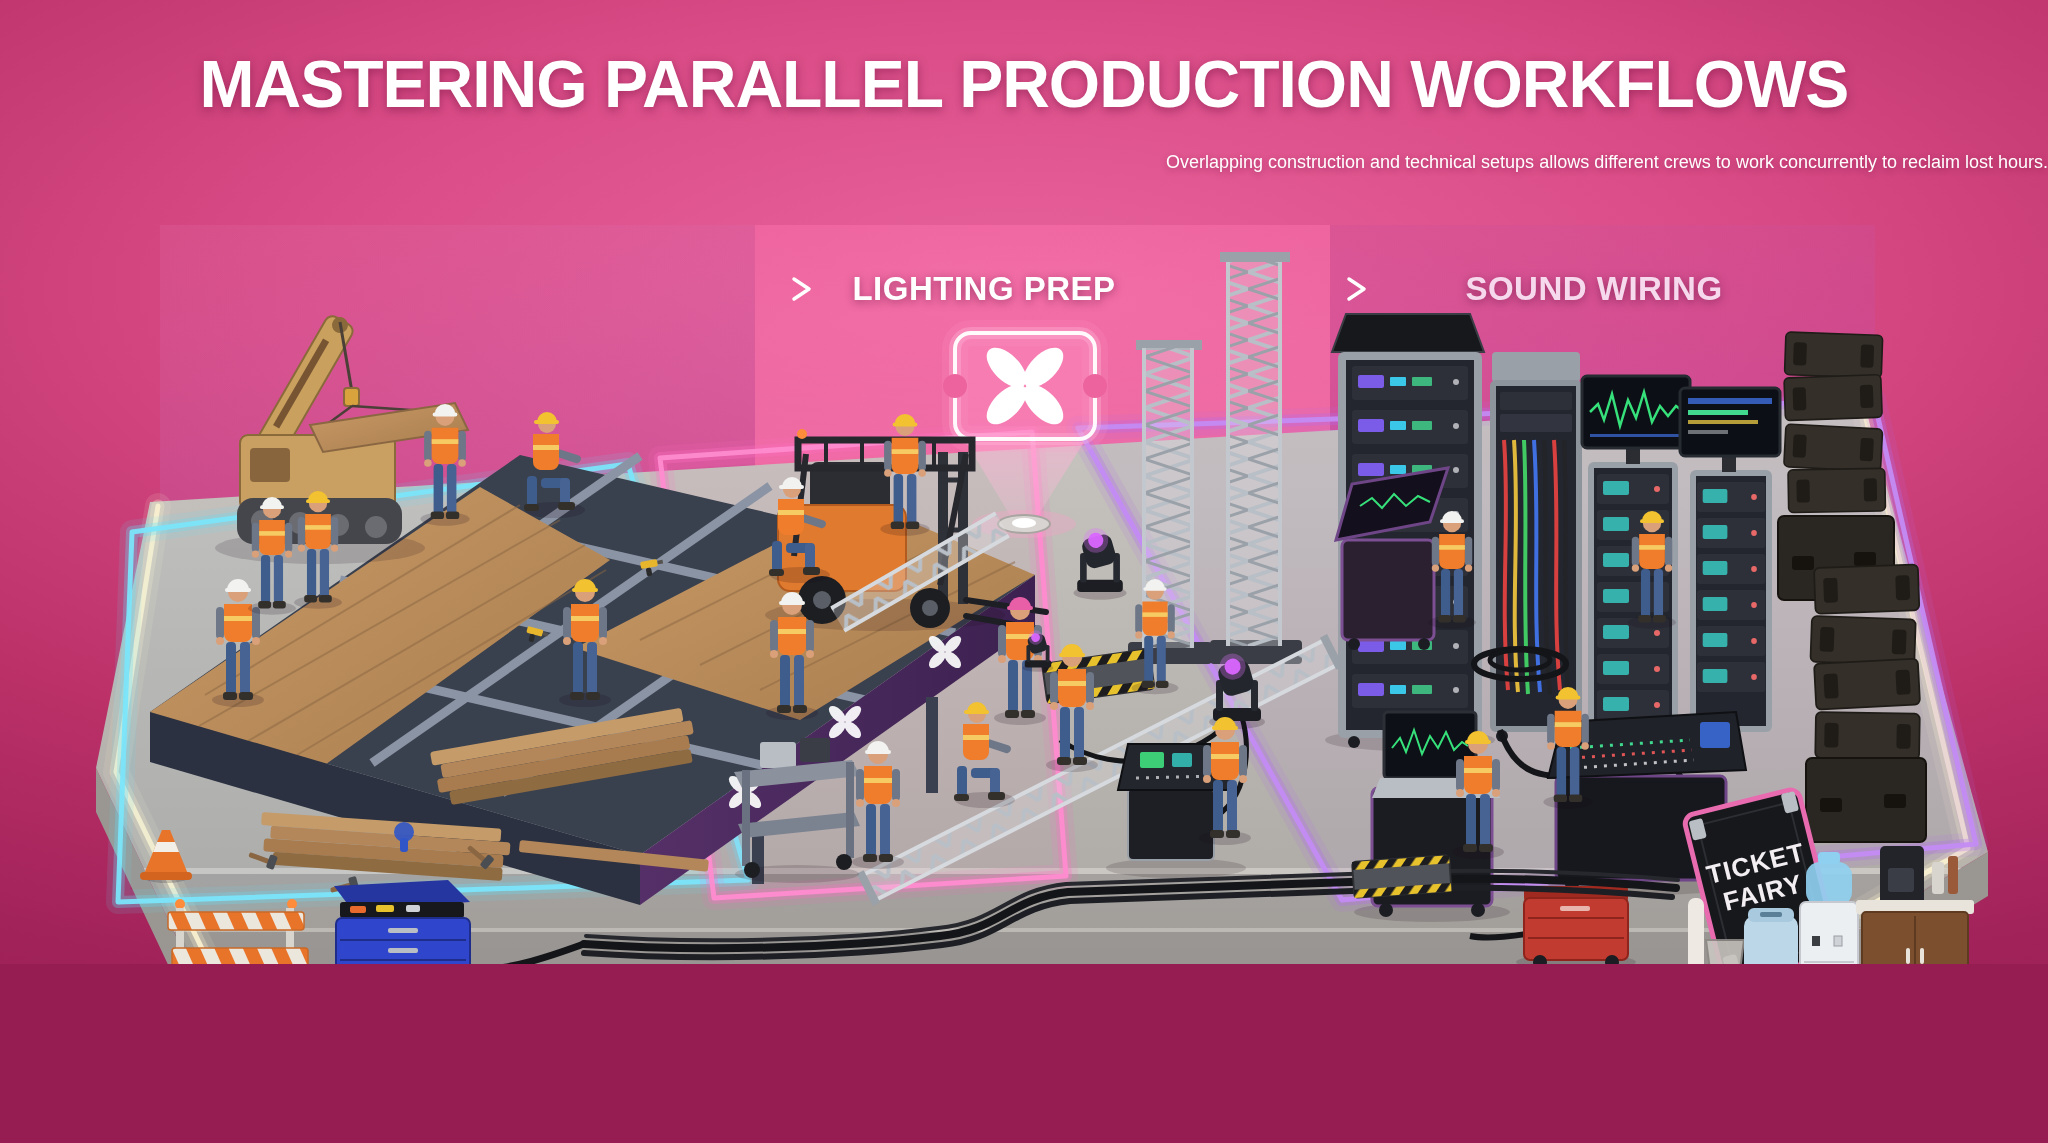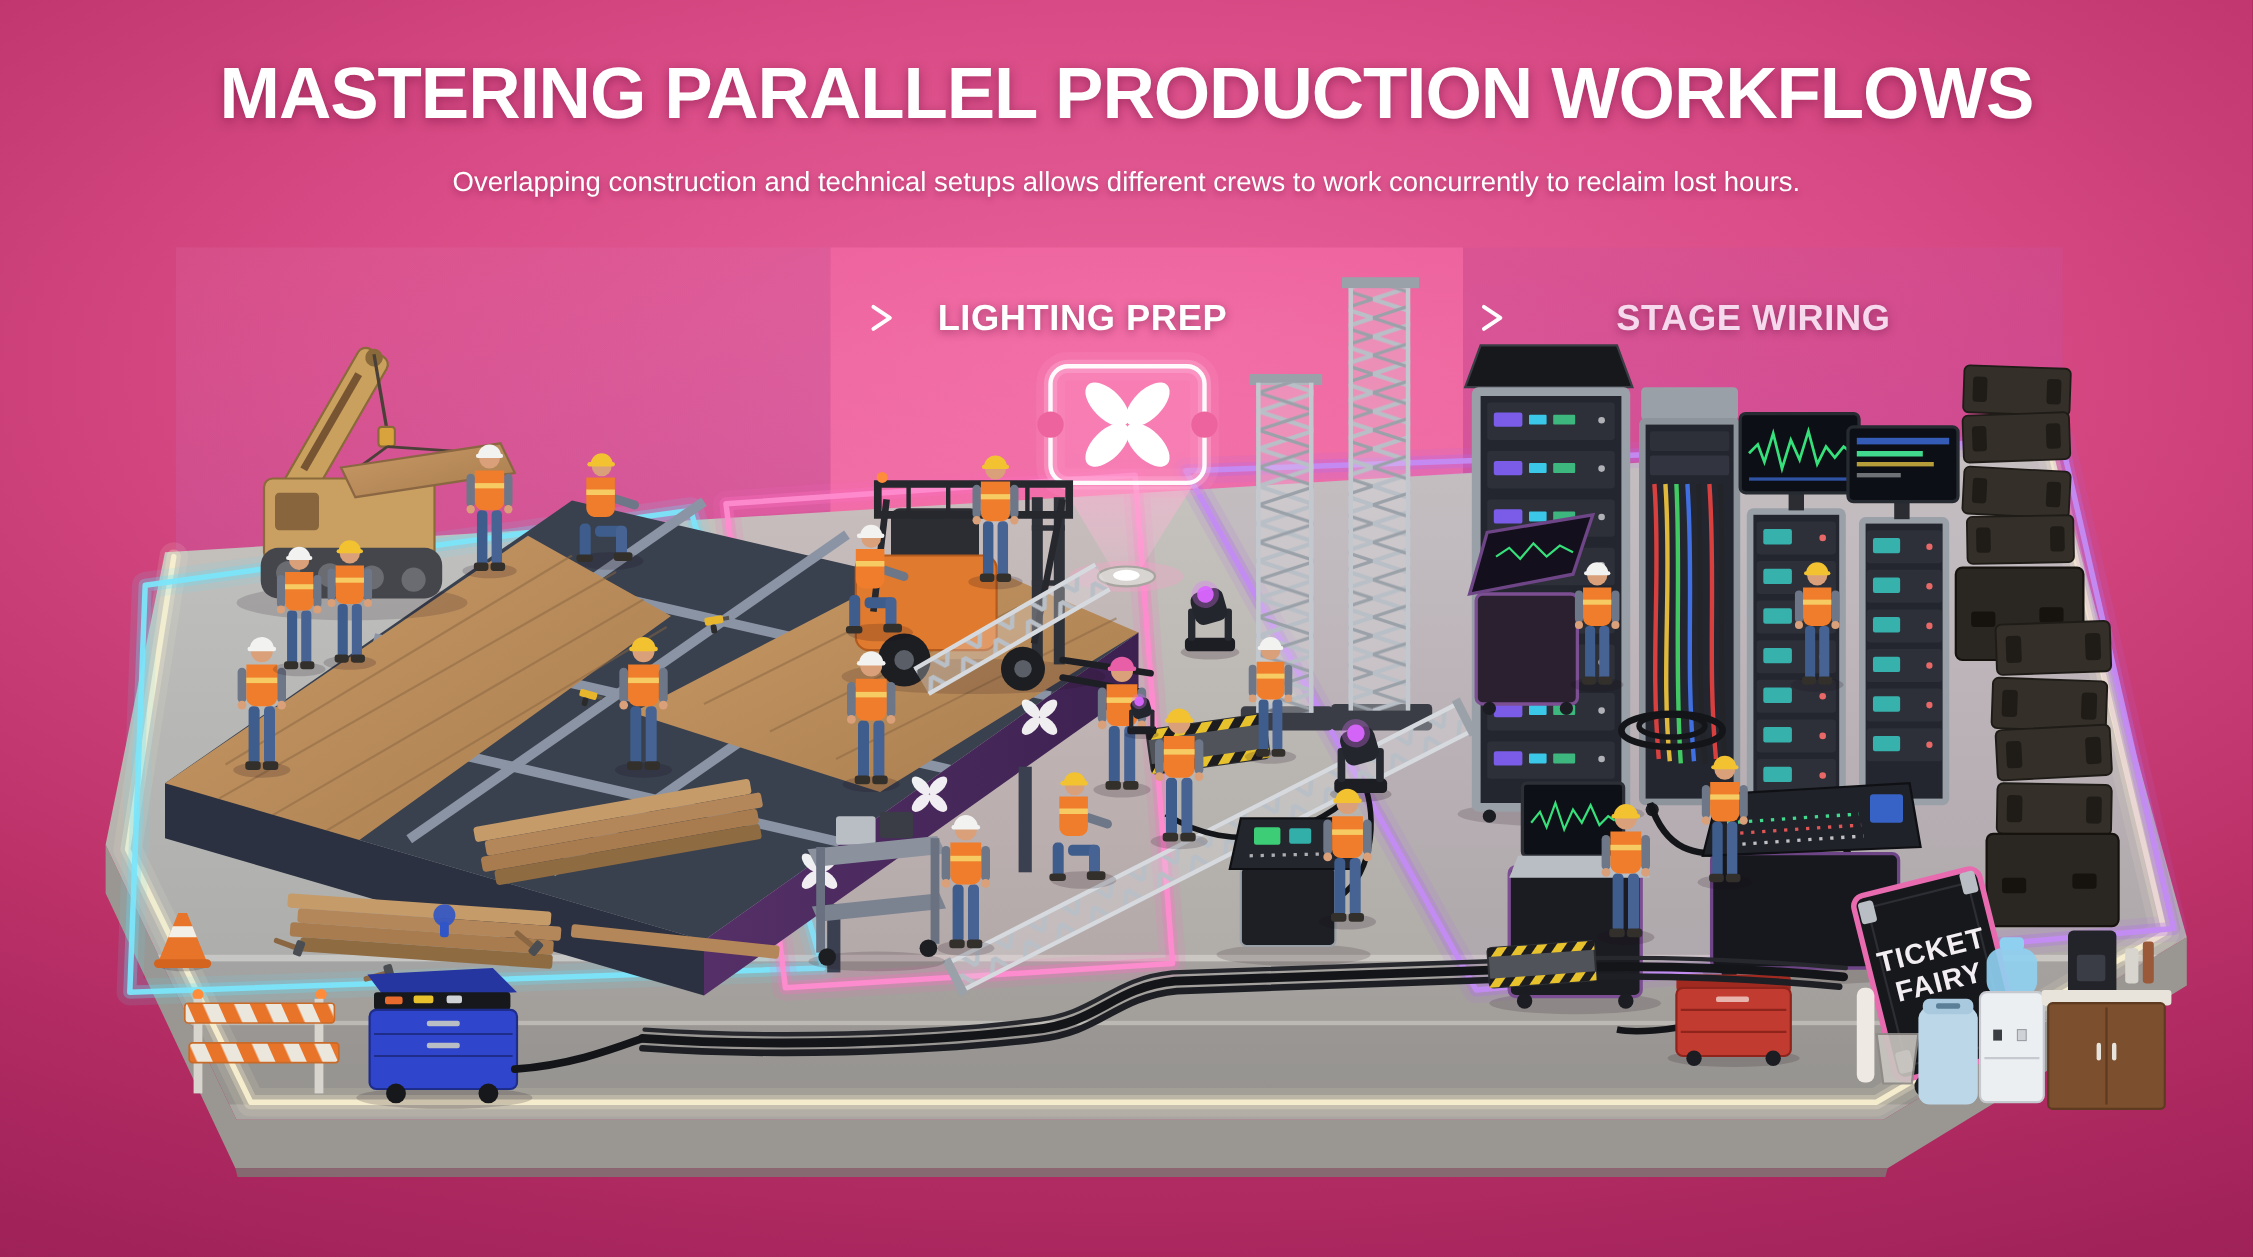--- a/index.html
+++ b/index.html
@@ -1,27 +1,27 @@
 <!DOCTYPE html>
 <html><head>
 <meta charset="utf-8">
 <style>
   html,body{margin:0;padding:0;background:#951d52;}
-  #canvas{position:relative;width:2048px;height:1143px;overflow:hidden;
+  #canvas{position:relative;width:2048px;height:964px;overflow:hidden;
     font-family:"Liberation Sans",sans-serif;
     background:radial-gradient(120% 95% at 50% 30%, #e9639c 0%, #d94b86 30%, #bb3168 58%, #a02259 82%, #951d52 100%);}
   .panel{position:absolute;top:225px;height:600px;pointer-events:none;}
   #panel-left{left:160px;width:595px;background:linear-gradient(168deg,rgba(232,120,176,.18) 0%,rgba(190,95,178,.34) 55%,rgba(128,74,168,.56) 100%);}
   #panel-mid{left:755px;width:575px;background:linear-gradient(180deg,rgba(255,118,176,.42) 0%,rgba(255,138,190,.52) 60%,rgba(255,158,200,.34) 100%);}
   #panel-right{left:1330px;width:545px;background:linear-gradient(180deg,rgba(206,80,152,.34) 0%,rgba(178,70,180,.52) 100%);}
   #title{position:absolute;left:0;top:46px;width:100%;text-align:center;color:#fff;
     font-size:66px;font-weight:bold;letter-spacing:-1px;margin:0;
     text-shadow:0 3px 10px rgba(110,15,60,.5);}
-  #subtitle{position:absolute;left:0;top:152px;width:100%;text-align:center;color:#ffffff;
-    font-size:25px;font-weight:normal;margin:0;text-shadow:0 2px 6px rgba(110,15,60,.45);}
+  #subtitle{position:absolute;left:0;top:152px;width:100%;text-align:right;color:#ffffff;
+    font-size:18px;font-weight:normal;margin:0;text-shadow:0 2px 6px rgba(110,15,60,.45);}
   .stage-label{position:absolute;top:289px;transform:translate(-50%,-50%);
     font-size:33px;font-weight:bold;letter-spacing:.5px;white-space:nowrap;
     text-shadow:0 2px 8px rgba(90,15,55,.5);}
   #stage-label-1{left:462px;color:#cfe7f7;}
   #stage-label-2{left:984px;color:#ffffff;}
   #stage-label-3{left:1594px;color:#f6d9ec;}
   .arrow{position:absolute;top:274px;width:120px;height:30px;}
   #arrow-1{left:697px;}
   #arrow-2{left:1252px;}
   #scene{position:absolute;left:0;top:0;width:2048px;height:1143px;}
@@ -32,21 +32,21 @@
 <div id="canvas">
 
   <div class="panel" id="panel-left"></div>
   <div class="panel" id="panel-mid"></div>
   <div class="panel" id="panel-right"></div>
 
   <h1 id="title">MASTERING PARALLEL PRODUCTION WORKFLOWS</h1>
   <p id="subtitle">Overlapping construction and technical setups allows different crews to work concurrently to reclaim lost hours.</p>
 
   <div class="stage-label" id="stage-label-2">LIGHTING PREP</div>
-  <div class="stage-label" id="stage-label-3">STAGE WIRING</div>
+  <div class="stage-label" id="stage-label-3">SOUND WIRING</div>
 
   <svg class="arrow" id="arrow-1" viewBox="0 0 120 30">
     <defs>
         <linearGradient id="ag1" x1="0" y1="0" x2="1" y2="0">
       <stop offset="0" stop-color="#ffffff" stop-opacity=".25"></stop>
           <stop offset="1" stop-color="#ffffff" stop-opacity="1"></stop>
     </linearGradient>
       </defs>
     <line x1="4" y1="15" x2="100" y2="15" stroke="url(#ag1)" stroke-width="3.5" stroke-linecap="round"></line>
     <path d="M97,5 L112,15 L97,25" fill="none" stroke="#ffffff" stroke-width="3.5" stroke-linecap="round" stroke-linejoin="round"></path>

